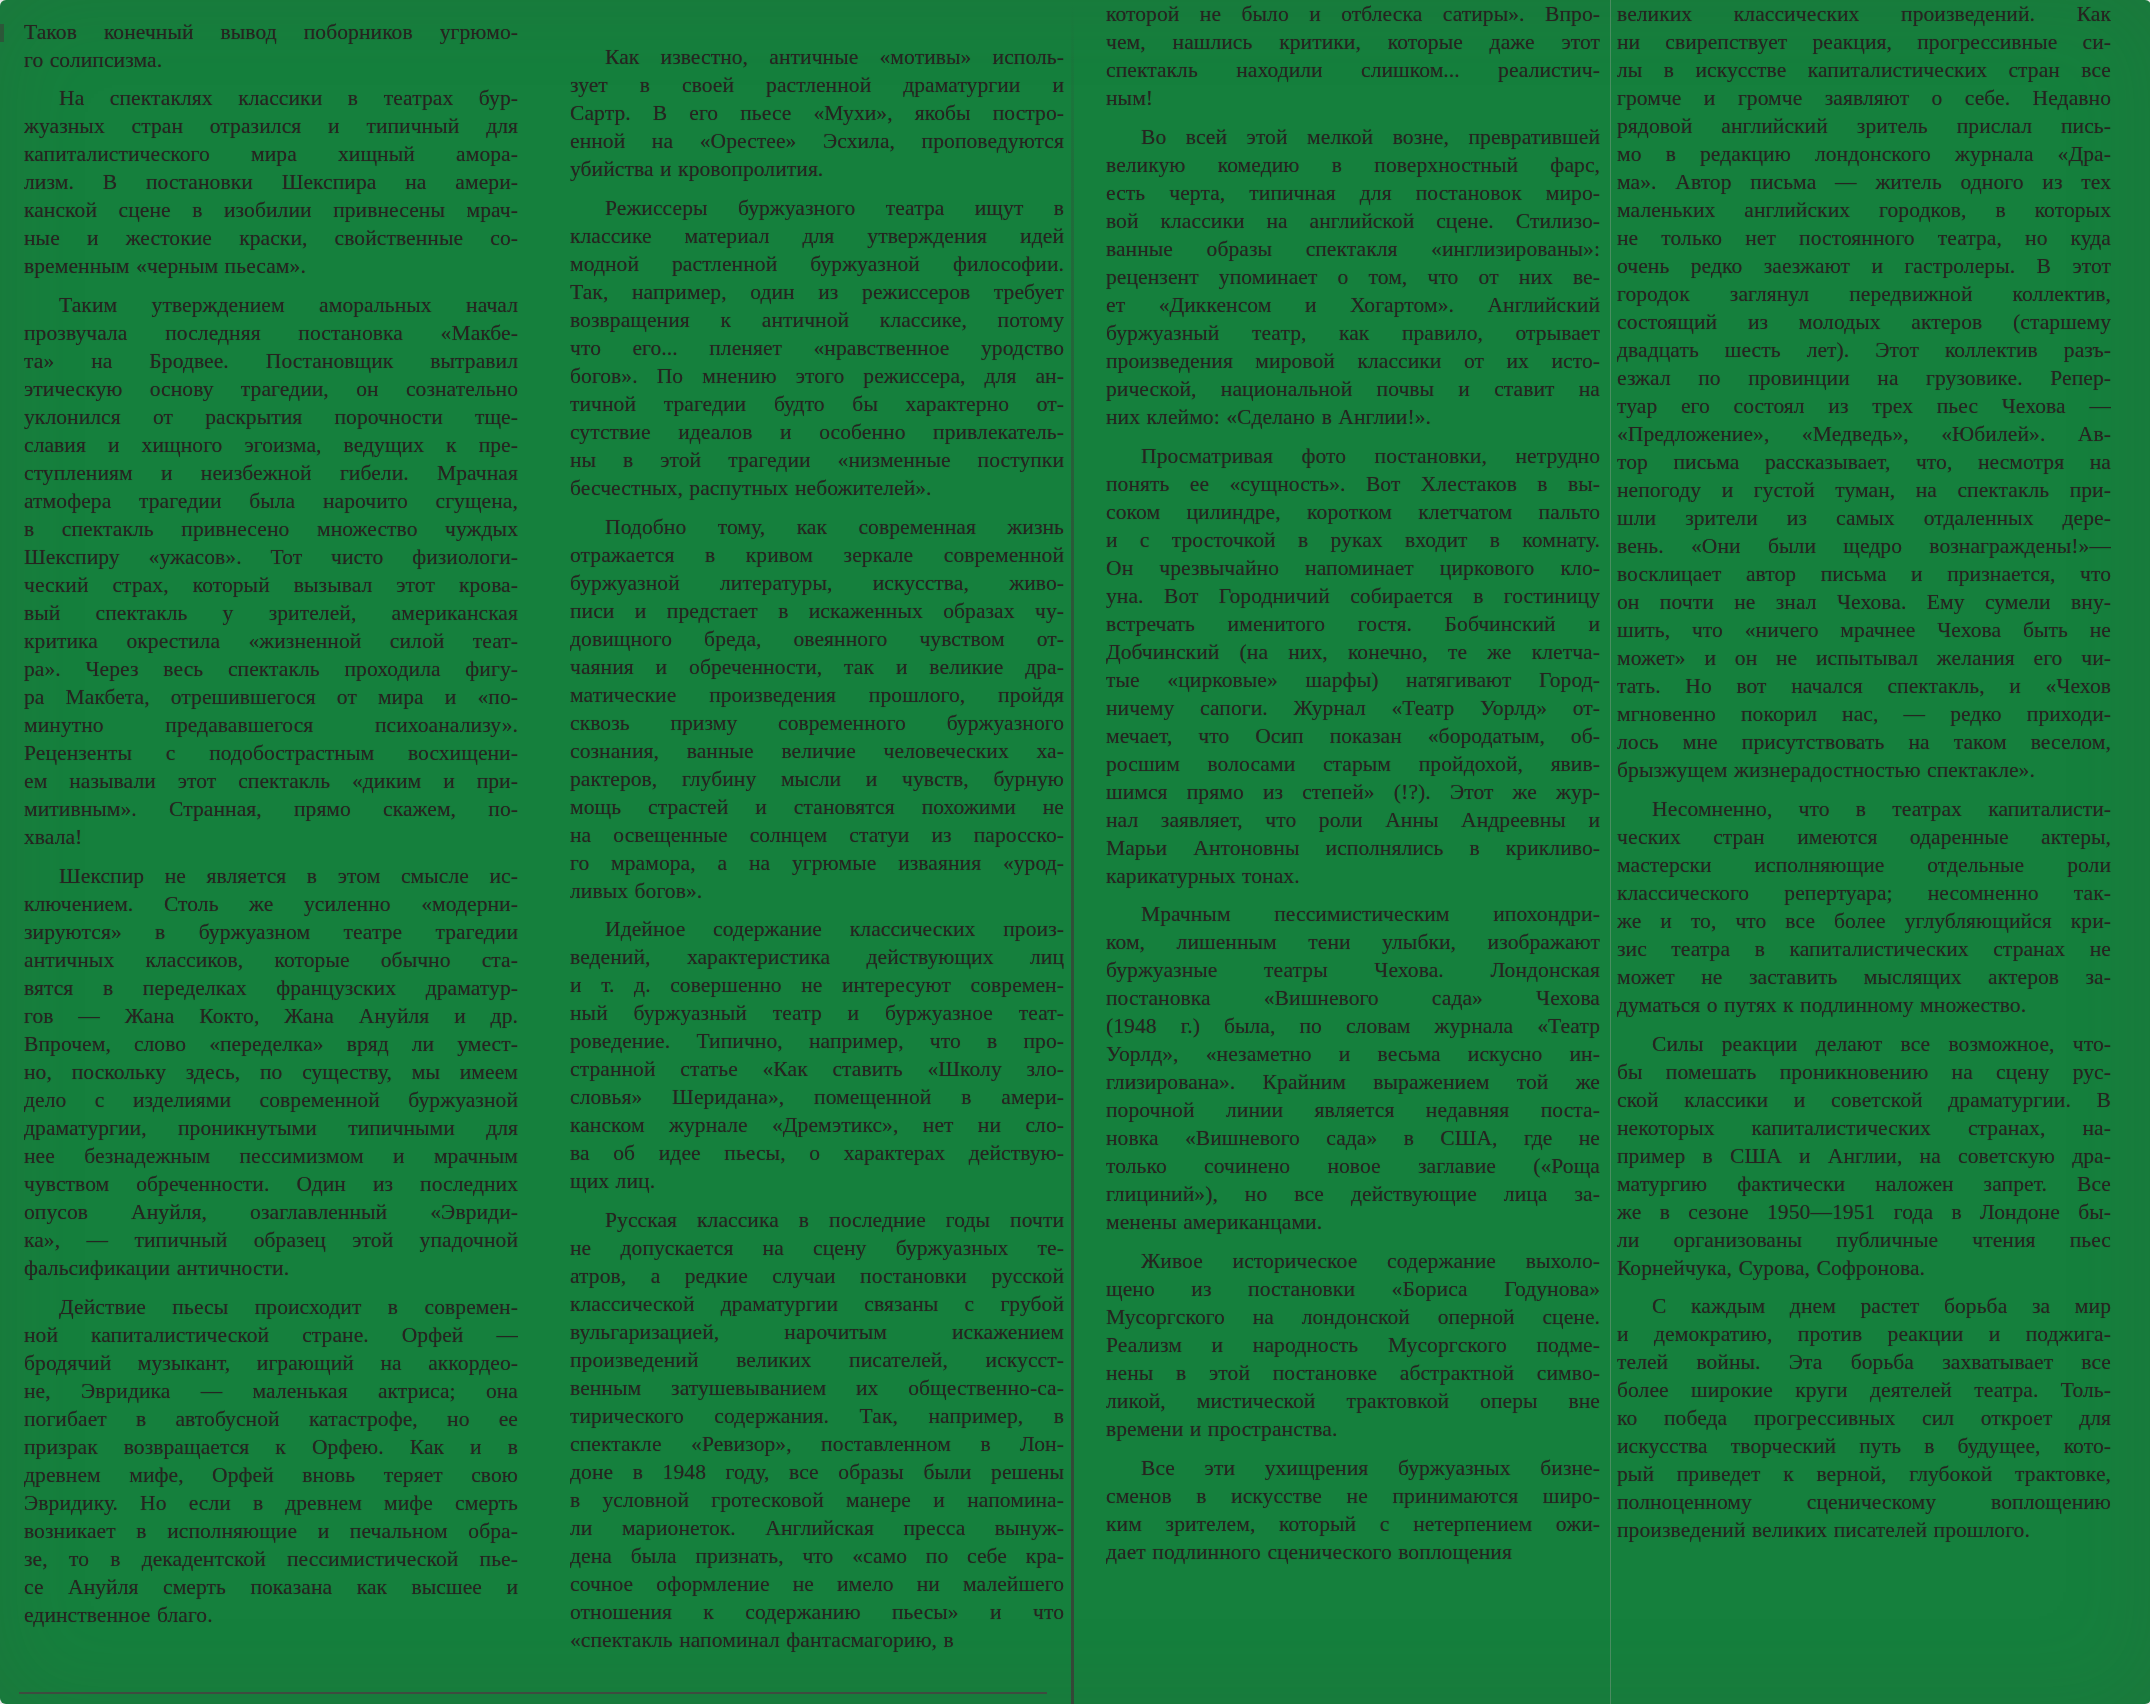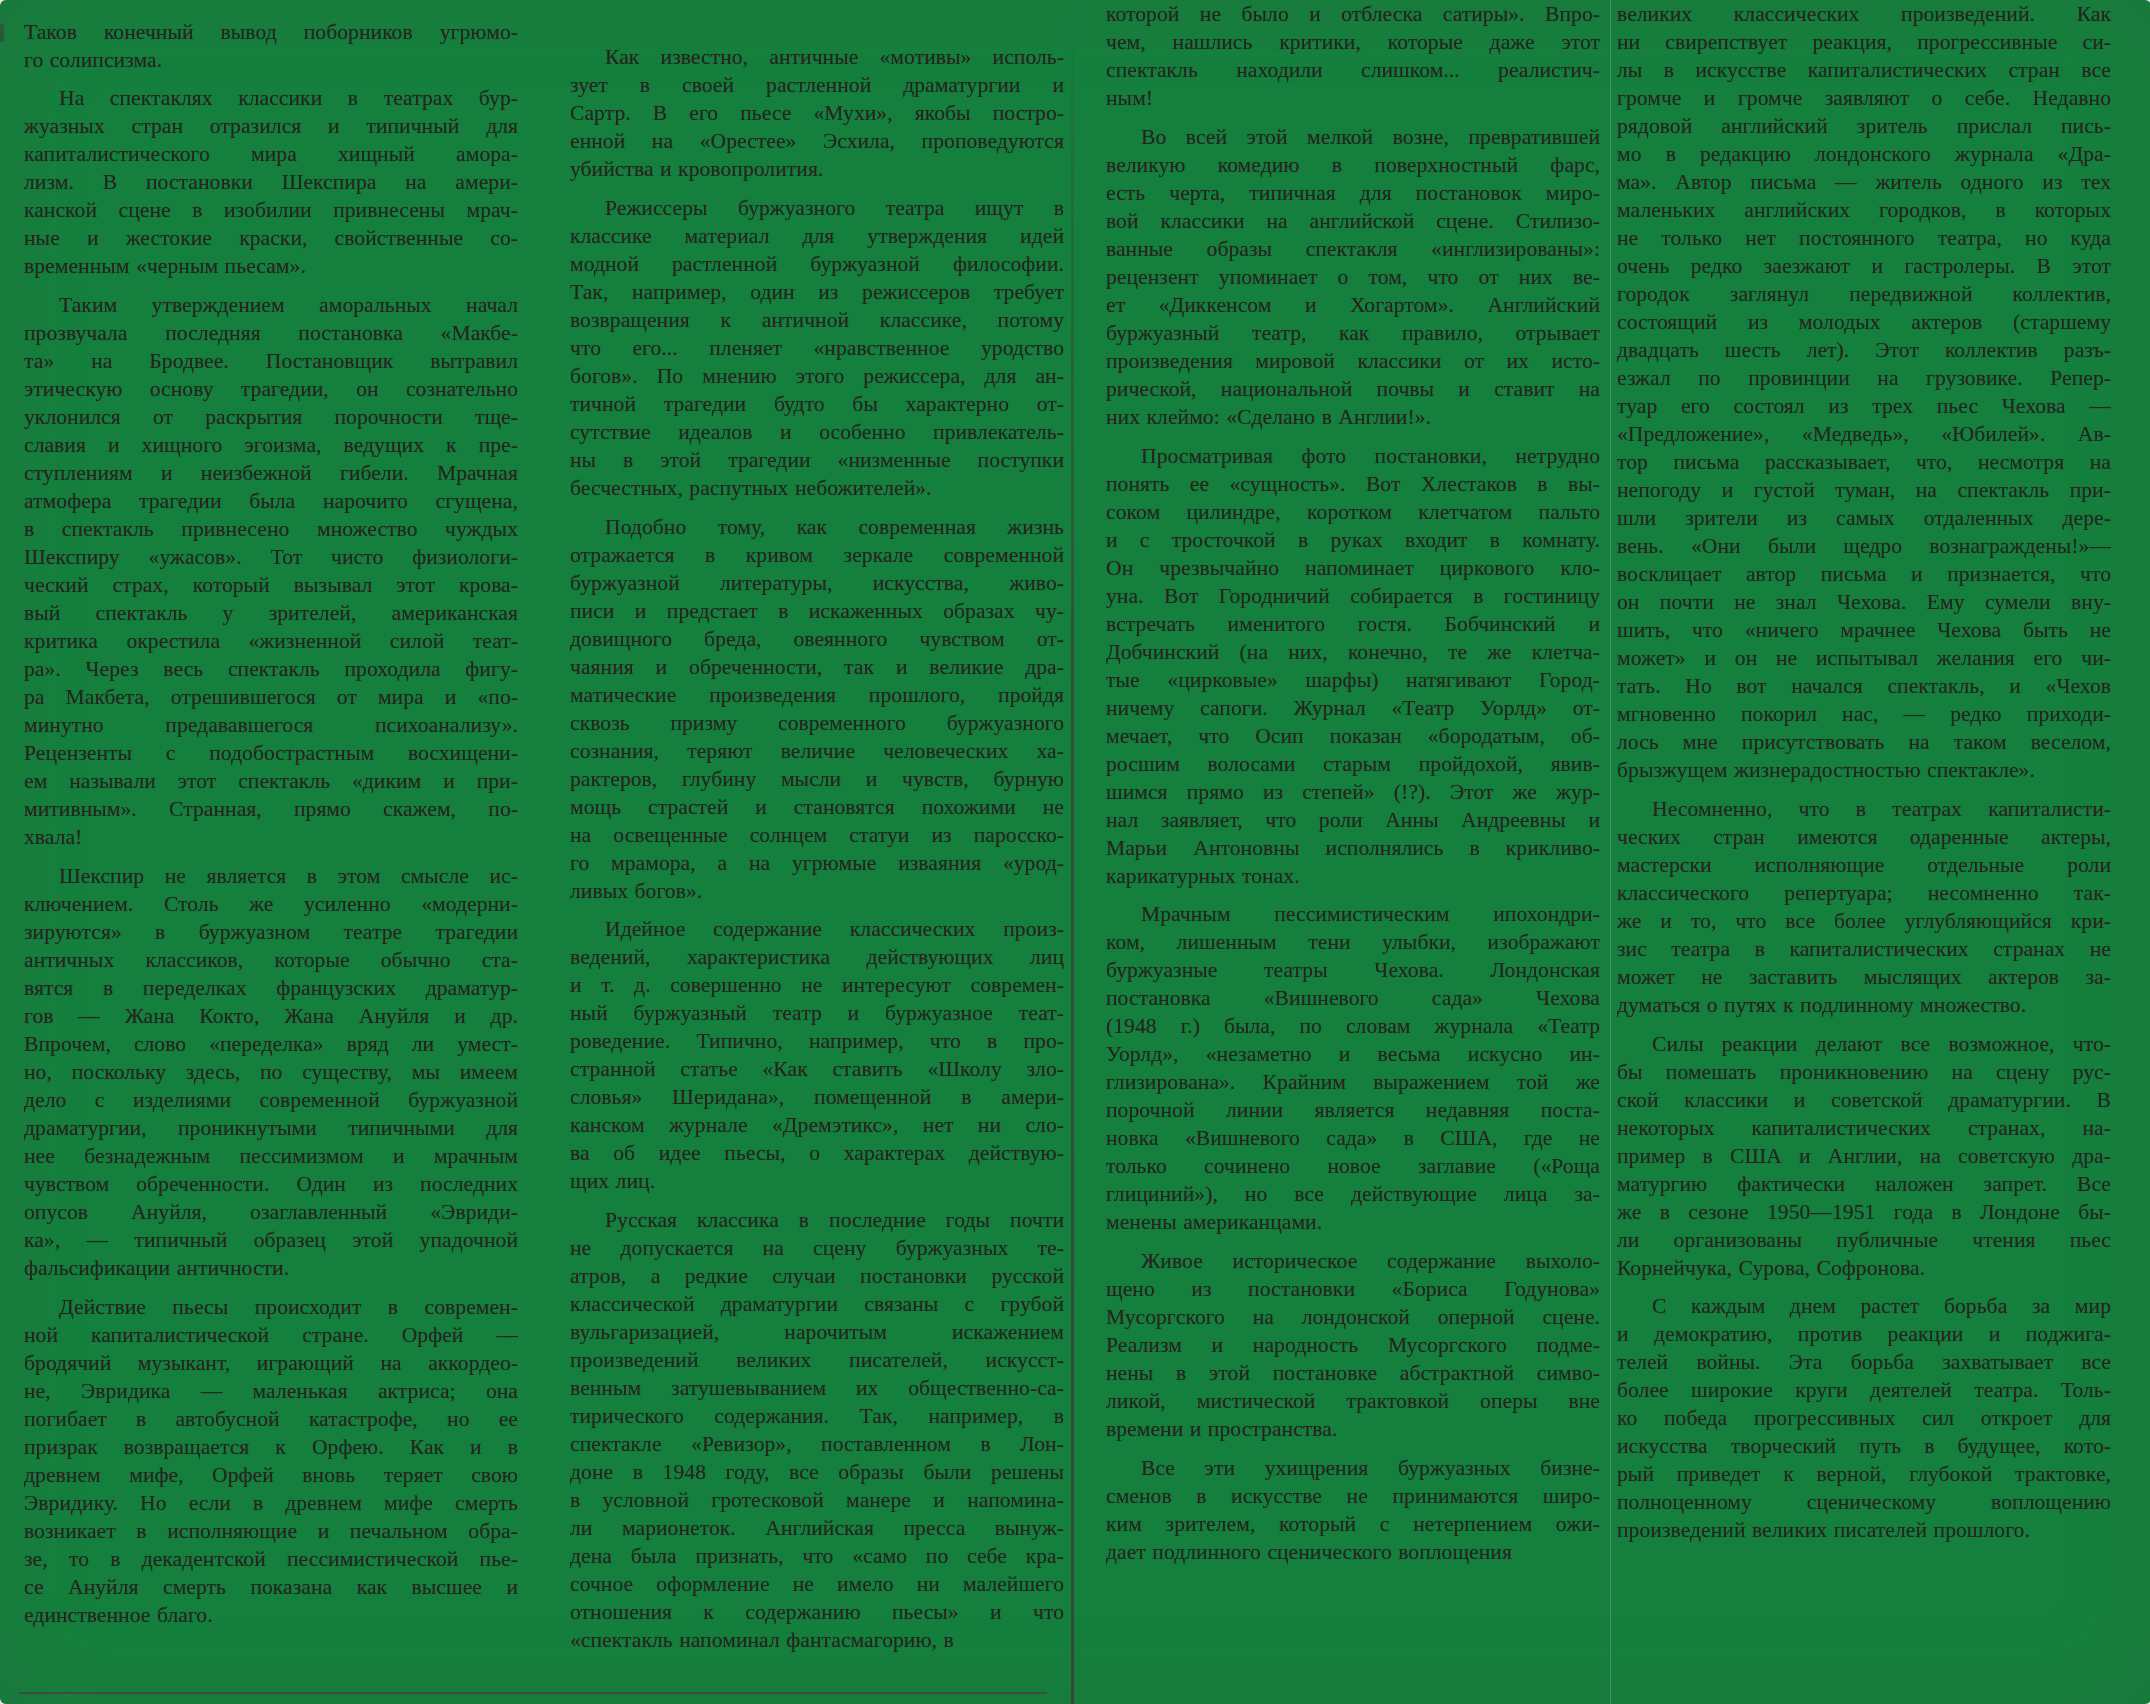--- a/index.html
+++ b/index.html
@@ -182,21 +182,21 @@
         </div>
         <div class="para">
           <div class="line indent">Подобно тому, как современная жизнь</div>
           <div class="line">отражается в кривом зеркале современной</div>
           <div class="line">буржуазной литературы, искусства, живо-</div>
           <div class="line">писи и предстает в искаженных образах чу-</div>
           <div class="line">довищного бреда, овеянного чувством от-</div>
           <div class="line">чаяния и обреченности, так и великие дра-</div>
           <div class="line">матические произведения прошлого, пройдя</div>
           <div class="line">сквозь призму современного буржуазного</div>
-          <div class="line">сознания, теряют величие человеческих ха-</div>
+          <div class="line">сознания, ванные величие человеческих ха-</div>
           <div class="line">рактеров, глубину мысли и чувств, бурную</div>
           <div class="line">мощь страстей и становятся похожими не</div>
           <div class="line">на освещенные солнцем статуи из паросско-</div>
           <div class="line">го мрамора, а на угрюмые изваяния «урод-</div>
           <div class="line last">ливых богов».</div>
         </div>
         <div class="para">
           <div class="line indent">Идейное содержание классических произ-</div>
           <div class="line">ведений, характеристика действующих лиц</div>
           <div class="line">и т. д. совершенно не интересуют современ-</div>

